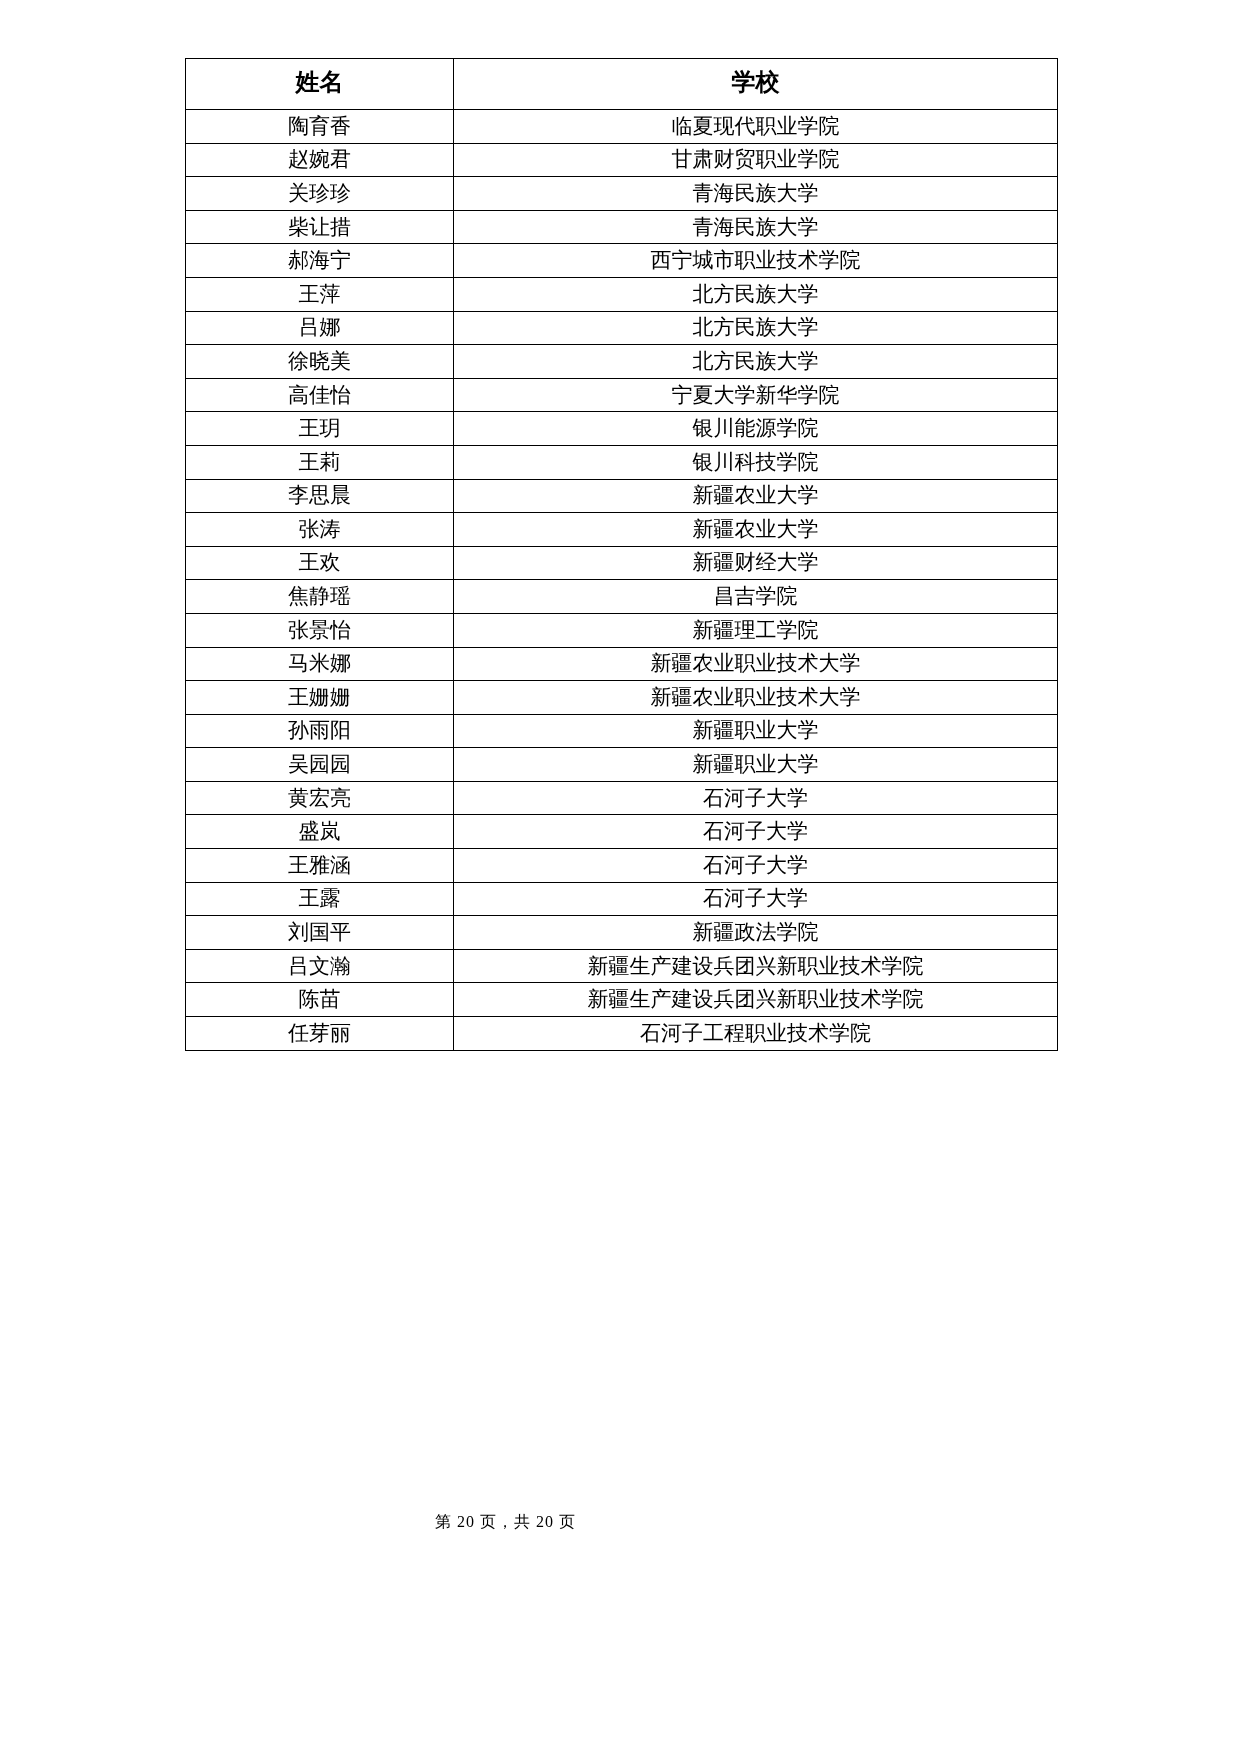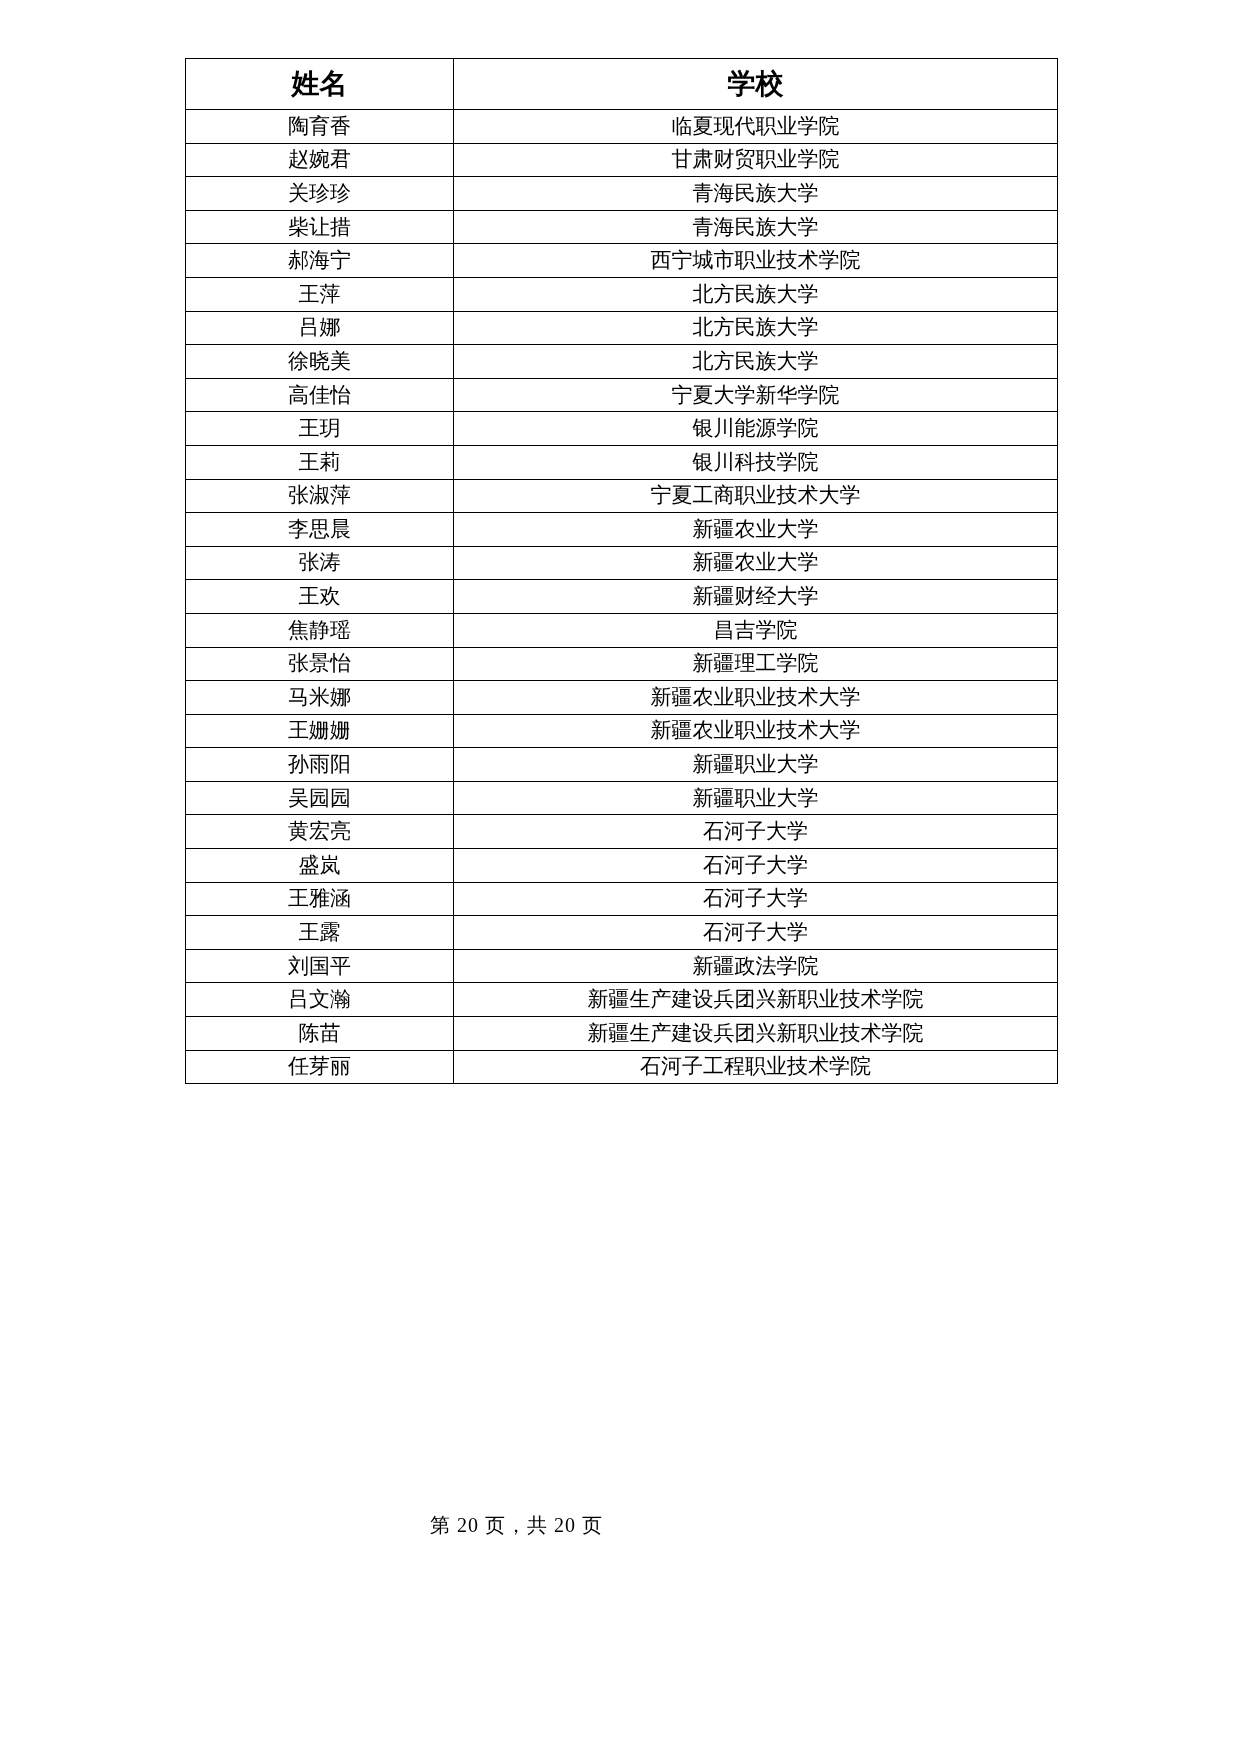--- a/index.html
+++ b/index.html
@@ -38,32 +38,33 @@
     vertical-align: middle;
     font-size: 21px;
     line-height: 1.1;
     padding: 0;
     height: 32.6px;
     font-family: "Liberation Serif", "DejaVu Serif", serif;
   }
   table.roster th {
     font-weight: bold;
     height: 50px;
-    font-size: 28px;
+    font-size: 24px;
+    font-family: Liberation Mono, monospace;
   }
   table.roster col.c-name { width: 268px; }
   table.roster col.c-school { width: 604px; }
 
   .footer {
     position: absolute;
-    left: 11px;
+    left: 0;
     top: 1512px;
     width: 1011px;
     text-align: center;
-    font-size: 20px;
+    font-size: 16px;
     font-family: "Liberation Serif", "DejaVu Serif", serif;
     letter-spacing: 1px;
   }
 </style>
 </head>
 <body>
 
 <div class="page">
 
   <div class="table-wrap">
@@ -117,24 +118,20 @@
           </tr>
           <tr>
             <td>王玥</td>
             <td>银川能源学院</td>
           </tr>
           <tr>
             <td>王莉</td>
             <td>银川科技学院</td>
           </tr>
           <tr>
-            <td>张淑萍</td>
-            <td>宁夏工商职业技术大学</td>
-          </tr>
-          <tr>
             <td>李思晨</td>
             <td>新疆农业大学</td>
           </tr>
           <tr>
             <td>张涛</td>
             <td>新疆农业大学</td>
           </tr>
           <tr>
             <td>王欢</td>
             <td>新疆财经大学</td>

